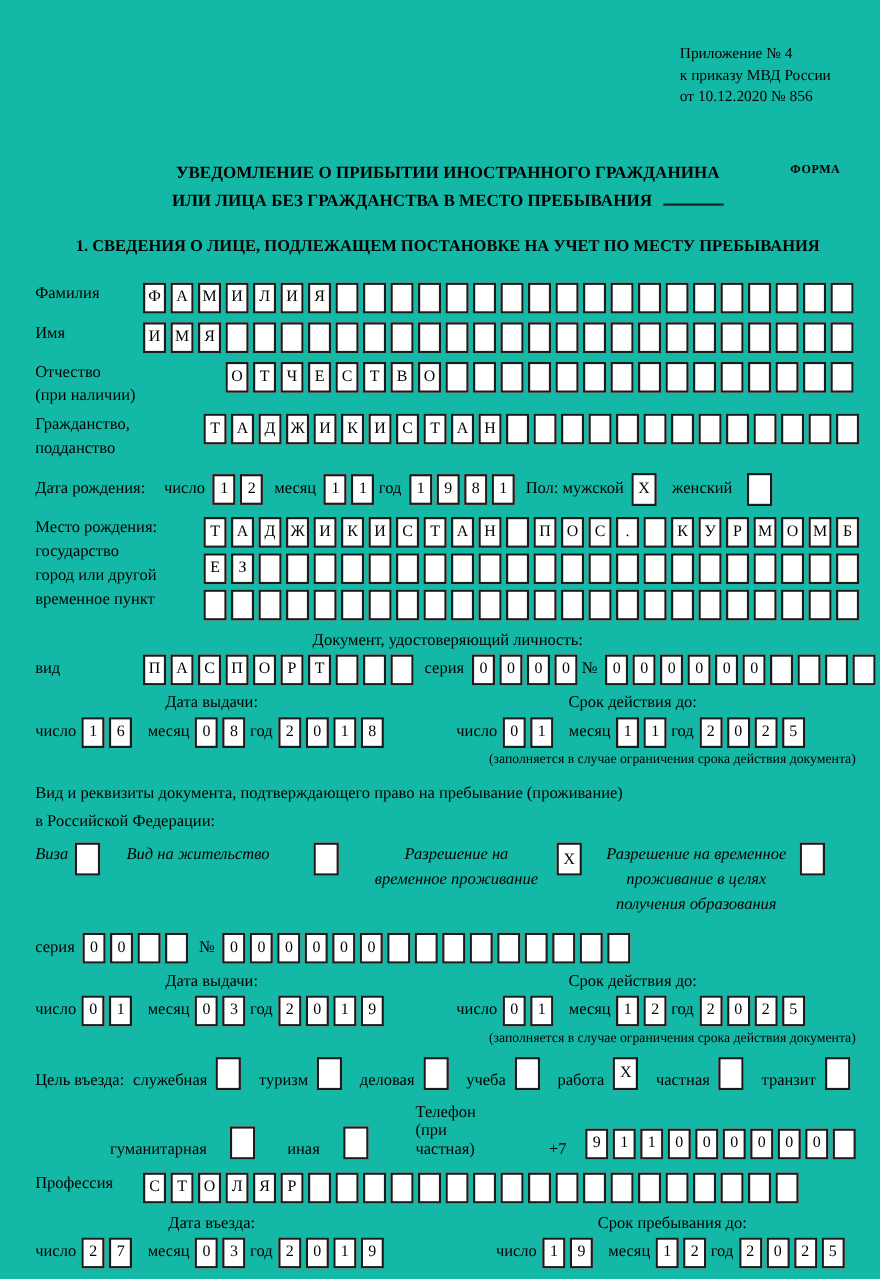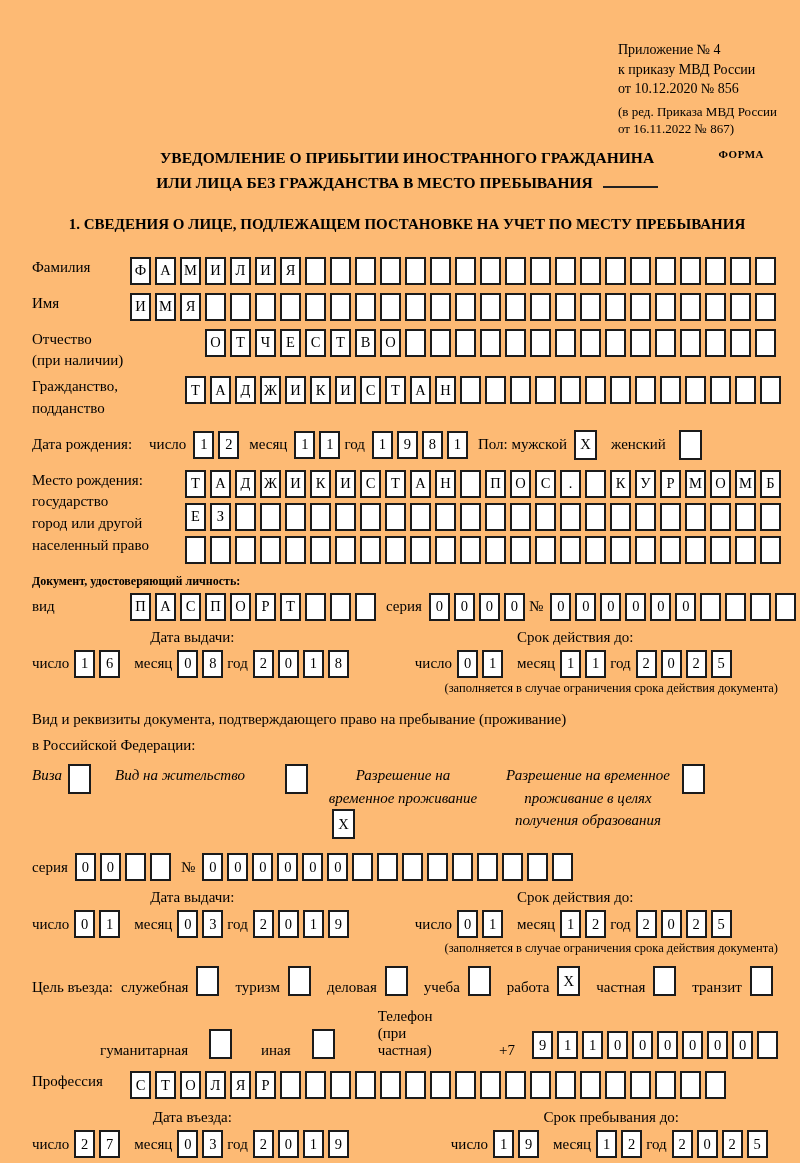--- a/index.html
+++ b/index.html
@@ -1,18 +1,18 @@
 <!DOCTYPE html>
 <html><head>
 <meta charset="utf-8">
 <style>
   html,body{margin:0;padding:0;background:#fff;}
   .page{
     width:800px;height:1163px;box-sizing:border-box;position:relative;
-    background:#fdba74;color:#000;
+    background:#14b8a6;color:#000;
     font-family:"Liberation Serif","DejaVu Serif",serif;
     font-size:15px;padding:38px 18px 10px 32px;overflow:hidden;
   }
   
   .appendix{position:absolute;left:618px;top:40px;line-height:1.4;font-size:14px;}
   .appendix .small{font-size:13px;line-height:1.35;margin-top:4px;}
   .forma{position:absolute;right:36px;top:148px;font-weight:bold;font-size:11px;letter-spacing:.5px;}
   
   .title{margin-top:108px;text-align:center;font-weight:bold;font-size:15.5px;line-height:1.6;}
   .title-underline{display:inline-block;width:55px;border-bottom:2px solid #222;height:12px;margin-left:10px;}
@@ -26,21 +26,21 @@
   }
   .checkbox .cell{width:19px;height:26px;margin-right:0;}
   
   .fieldrow{display:flex;align-items:flex-start;margin-top:8px;}
   .flabel{flex:none;line-height:1.45;}
   .w98{width:98px;} .w173{width:173px;} .w153{width:153px;}
   .stackrows{display:flex;flex-direction:column;gap:5px;}
   .inrow{display:flex;align-items:center;flex-wrap:nowrap;}
   .lbl{flex:none;margin-right:7px;}
   .gap6{margin-left:6px;} .gap10{margin-left:10px;} .gap14{margin-left:14px;} .gap22{margin-left:22px;}
-  .doc-heading{text-align:left;font-weight:bold;margin-top:10px;font-size:12px;}
+  .doc-heading{text-align:center;font-weight:normal;margin-top:10px;font-size:15px;}
   
   .datecols{display:flex;margin-top:8px;}
   .dateblock{display:flex;flex-direction:column;}
   .dateblock .dhead{text-align:center;margin-bottom:4px;}
   .daterow{display:flex;align-items:center;}
   .daterow .lbl{margin-right:5px;}
   .validnote{font-size:12.5px;text-align:right;margin-top:3px;padding-right:4px;}
   .para{margin-top:10px;line-height:1.75;}
   
   .permitrow{display:flex;align-items:flex-start;margin-top:6px;}
@@ -55,24 +55,20 @@
 </style>
 </head>
 <body>
 
 <div class="page">
 
   <div class="appendix">
     <div>Приложение № 4</div>
     <div>к приказу МВД России</div>
     <div>от 10.12.2020 № 856</div>
-    <div class="small">
-      <div>(в ред. Приказа МВД России</div>
-      <div>от 16.11.2022 № 867)</div>
-    </div>
   </div>
   <div class="forma">ФОРМА</div>
 
   <div class="title">
     <div>УВЕДОМЛЕНИЕ О ПРИБЫТИИ ИНОСТРАННОГО ГРАЖДАНИНА</div>
     <div>
       <span>ИЛИ ЛИЦА БЕЗ ГРАЖДАНСТВА В МЕСТО ПРЕБЫВАНИЯ</span><span class="title-underline"></span>
     </div>
   </div>
 
@@ -234,21 +230,21 @@
     <span class="cellrow checkbox gap6">
         <span class="cell"></span>
       </span>
   </div>
 
   <div class="fieldrow" style="margin-top:10px;">
     <div class="flabel w153">
       <div>Место рождения:</div>
       <div>государство</div>
       <div>город или другой</div>
-      <div>населенный право</div>
+      <div>временное пункт</div>
     </div>
     <div class="stackrows">
       <div class="cellrow">
           <span class="cell">Т</span>
           <span class="cell">А</span>
           <span class="cell">Д</span>
           <span class="cell">Ж</span>
           <span class="cell">И</span>
           <span class="cell">К</span>
           <span class="cell">И</span>
@@ -422,21 +418,21 @@
       <span class="cellrow checkbox cb" style="margin-left:6px;">
           <span class="cell"></span>
         </span>
     </div>
     <div class="pitem" style="margin-left:24px;gap:20px;">
       <span class="ptext">Вид на жительство</span>
       <span class="cellrow checkbox cb" style="margin-left:20px;">
           <span class="cell"></span>
         </span>
     </div>
-    <div class="pitem" style="margin-left:14px;flex-direction:column;">
+    <div class="pitem" style="margin-left:26px;">
       <span class="ptext" style="width:162px;">Разрешение на временное проживание</span>
       <span class="cellrow checkbox cb">
           <span class="cell">X</span>
         </span>
     </div>
     <div class="pitem" style="margin-left:20px;">
       <span class="ptext" style="width:168px;">Разрешение на временное проживание в целях получения образования</span>
       <span class="cellrow checkbox cb">
           <span class="cell"></span>
         </span>

